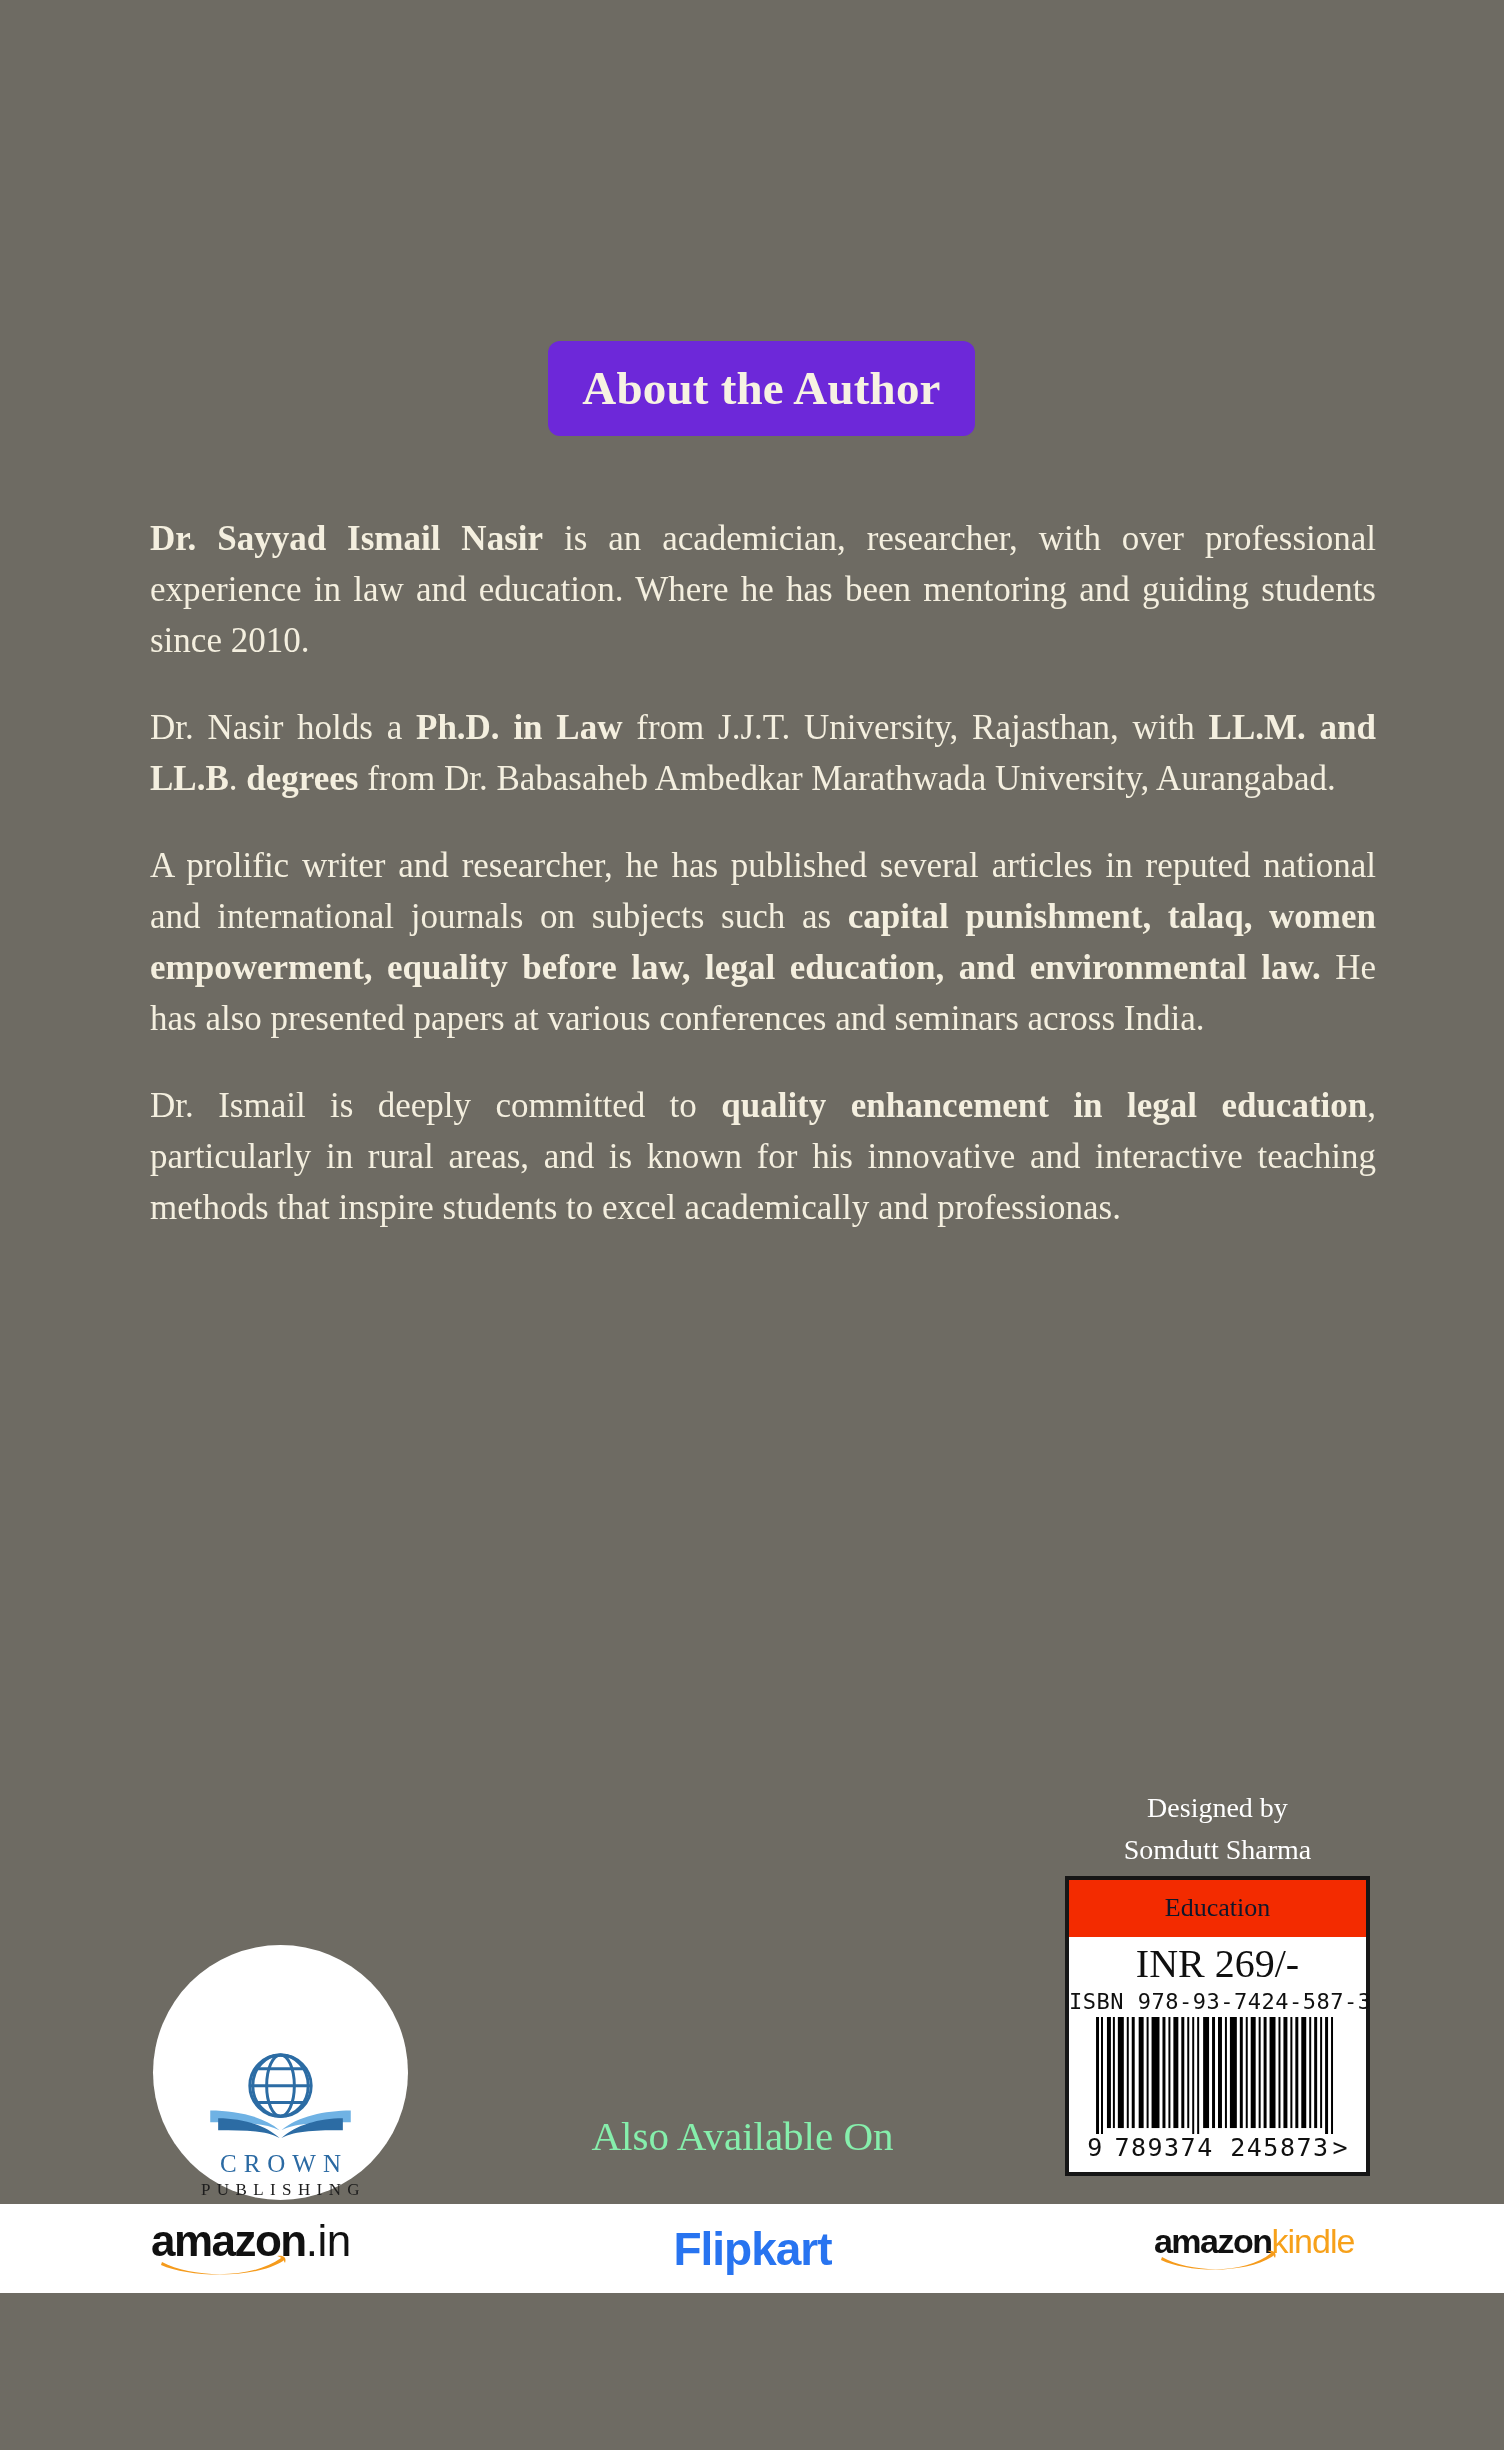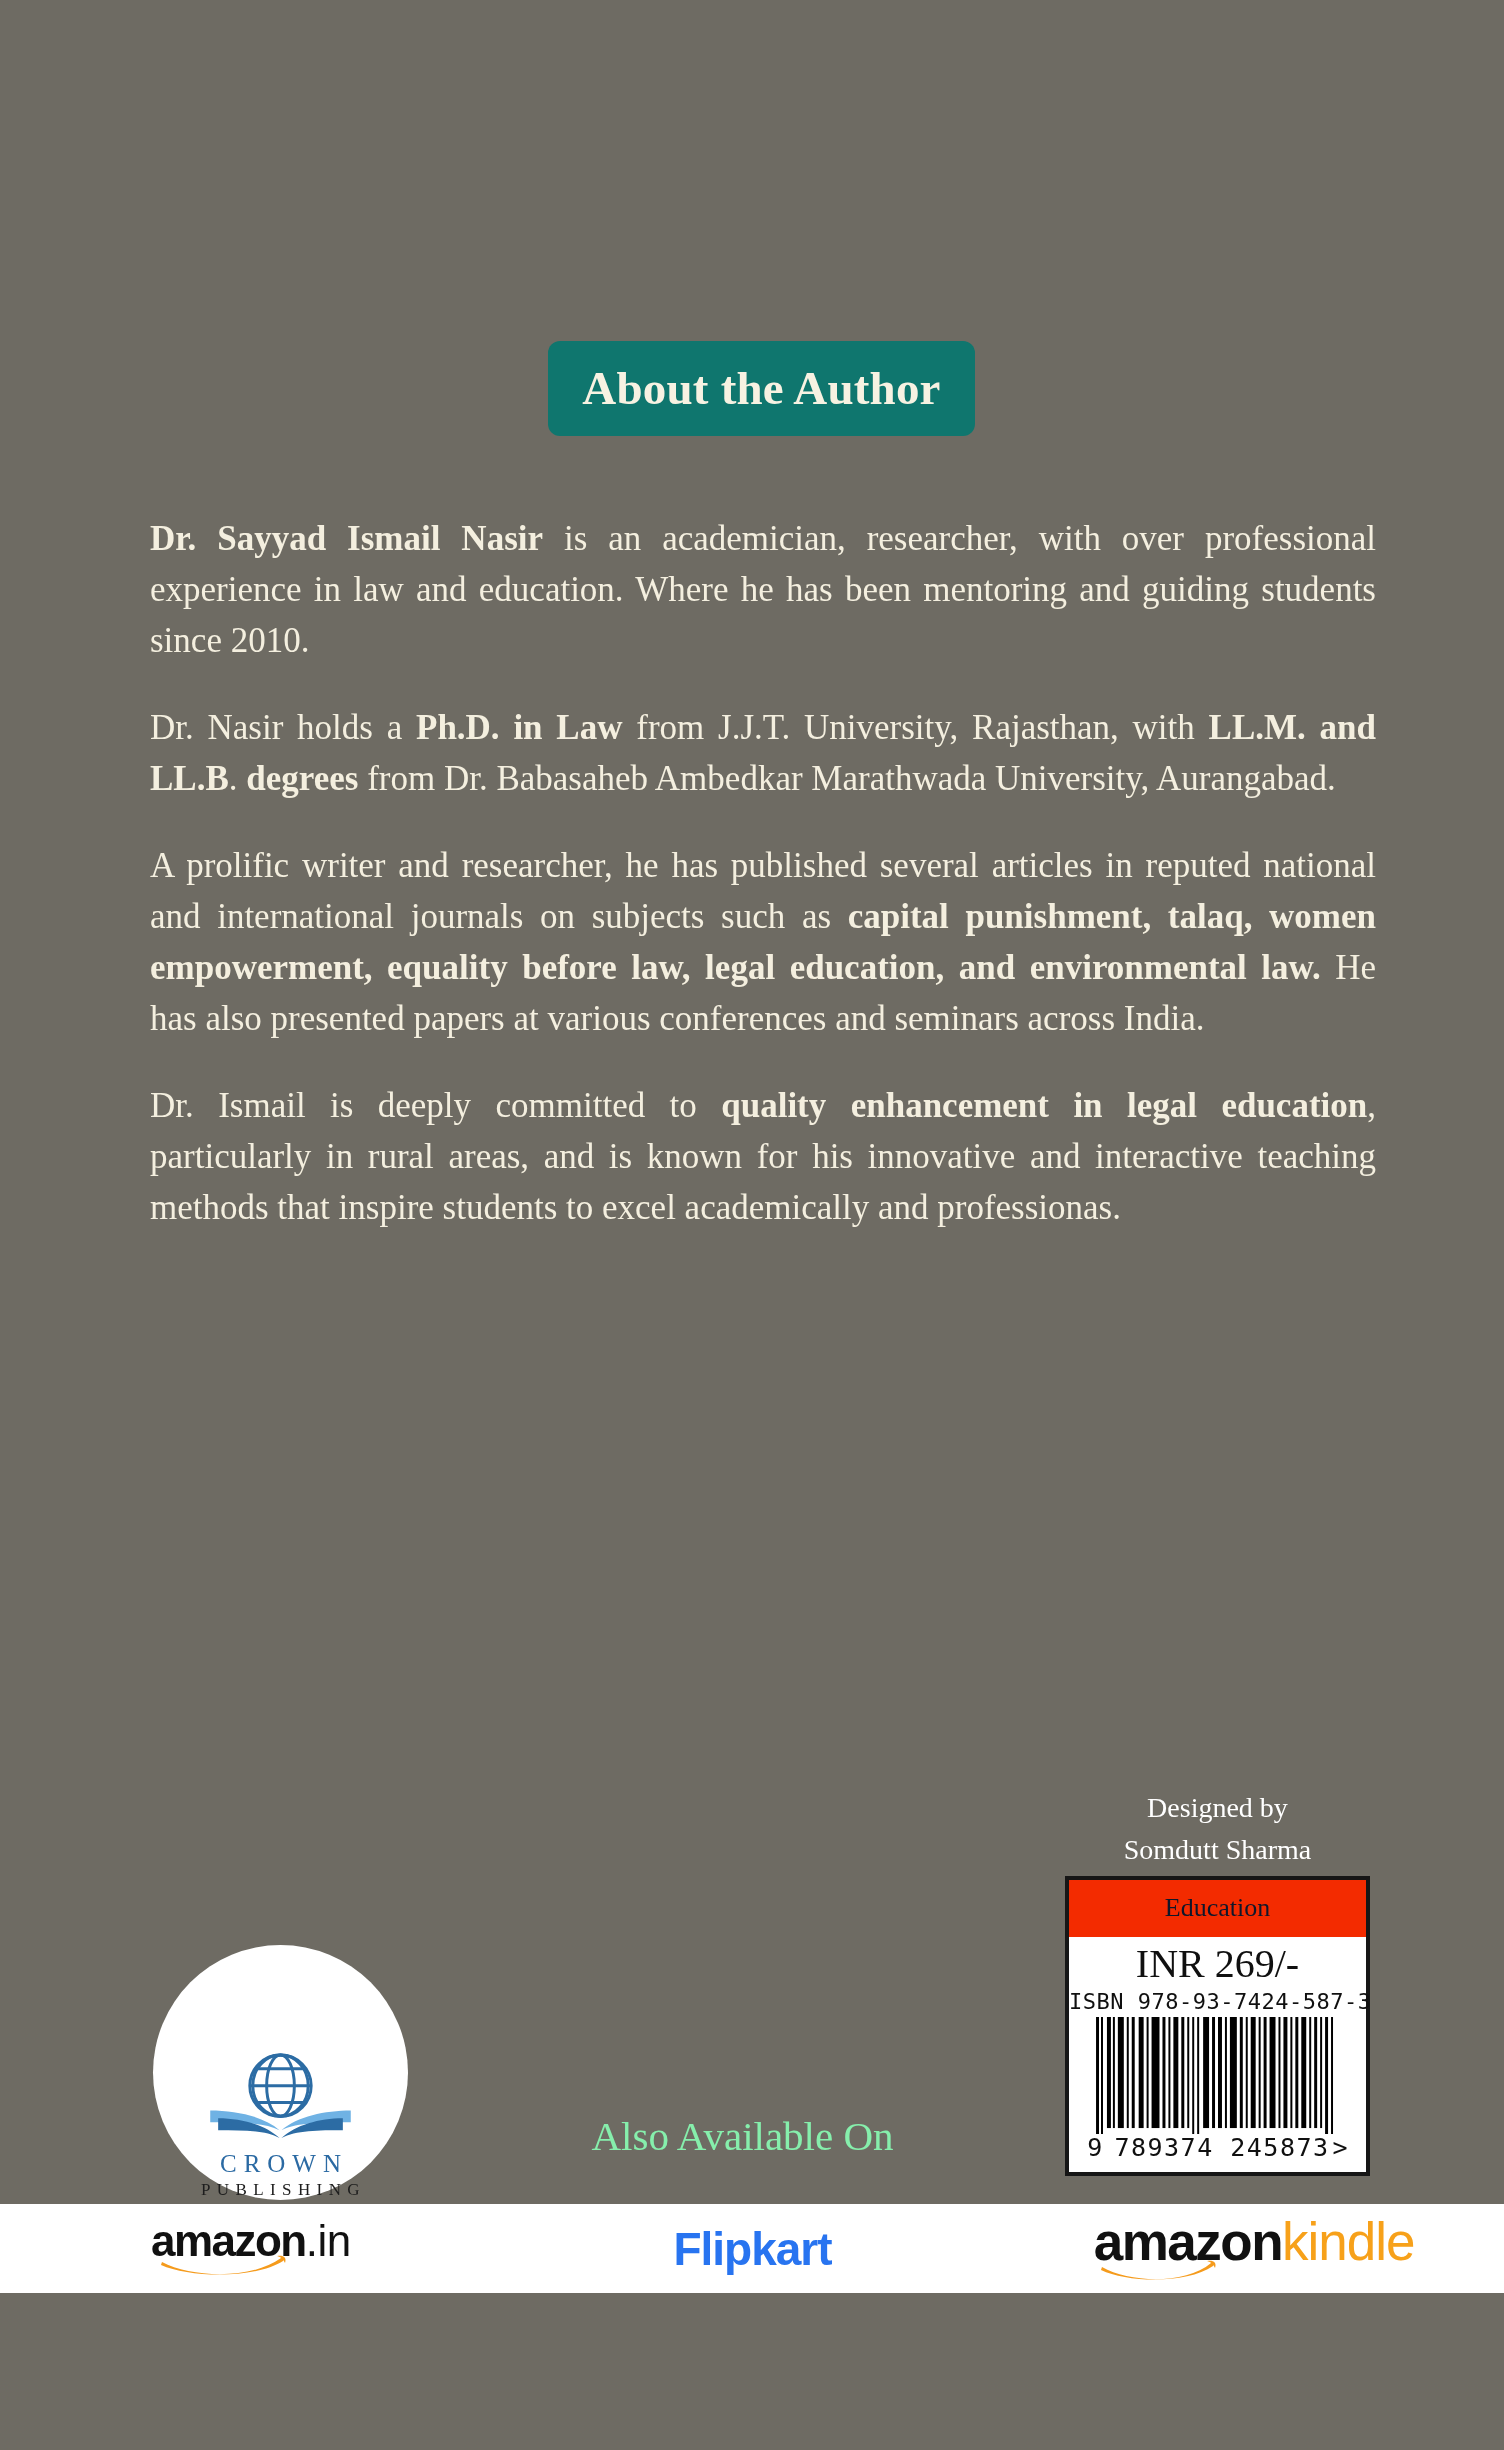--- a/index.html
+++ b/index.html
@@ -17,21 +17,21 @@
     font-family: "Liberation Serif", "DejaVu Serif", serif;
   }
 
   
   .header-badge {
     position: absolute;
     left: 548px;
     top: 341px;
     width: 427px;
     height: 95px;
-    background: #0f766e;
+    background: #6d28d9;
     border-radius: 12px;
     display: flex;
     align-items: center;
     justify-content: center;
     box-sizing: border-box;
   }
   .header-badge .badge-text {
     color: #f7f2e2;
     font-size: 47px;
     font-weight: bold;
@@ -213,21 +213,21 @@
     letter-spacing: -0.5px;
   }
   .amazon-mark .amz-kindle {
     color: #f7a11a;
     font-weight: normal;
     letter-spacing: -1px;
   }
   .amazon-mark .swoosh { display: block; }
   .amz-in { font-size: 44px; }
   .amz-in .swoosh { margin-top: -9px; margin-left: 9px; }
-  .amz-kin { font-size: 53px; }
+  .amz-kin { font-size: 34px; }
   .amz-kin .swoosh { margin-top: -9px; margin-left: 6px; }
 
   
   .flipkart-mark {
     font-family: "Liberation Sans", "DejaVu Sans", sans-serif;
     font-weight: bold;
     font-size: 46px;
     color: #2874f0;
     letter-spacing: -1px;
     line-height: 1;

